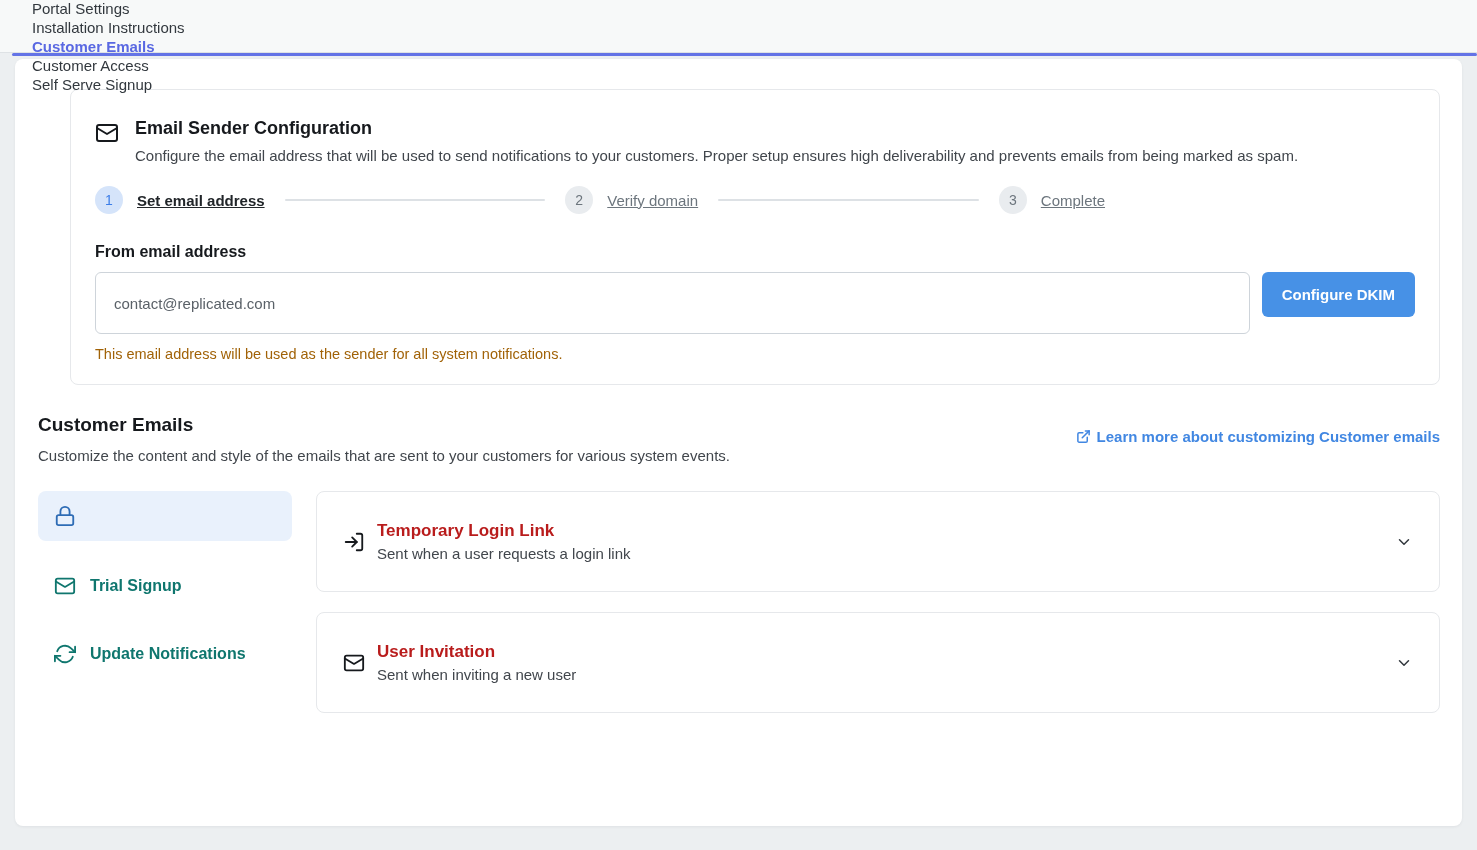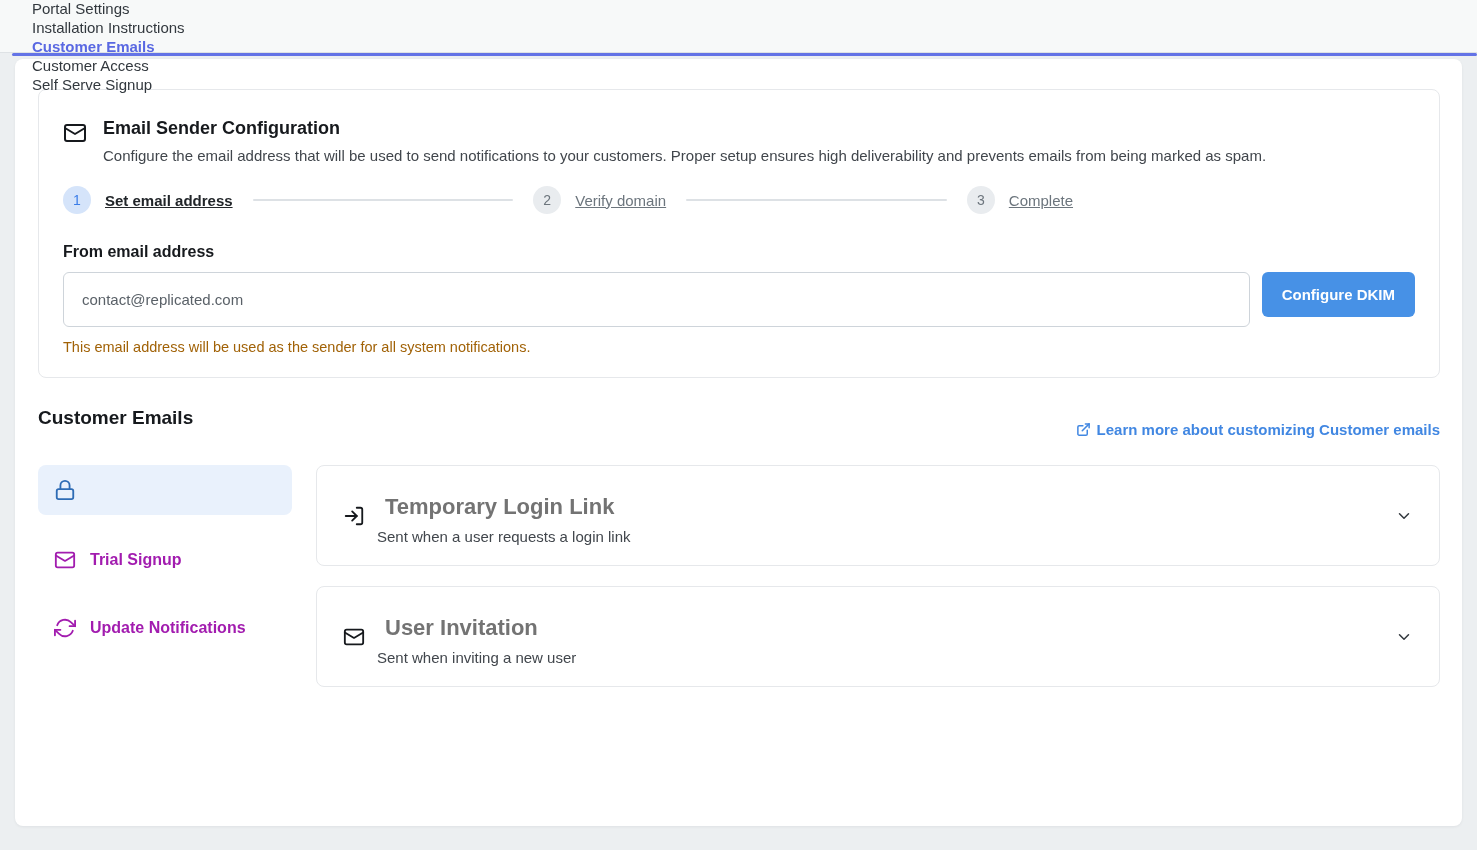--- a/index.html
+++ b/index.html
@@ -35,21 +35,21 @@
     margin: 6px 15px 0;
     background: #fff; border-radius: 8px;
     box-shadow: 0 1px 3px rgba(16,24,40,.06);
     padding: 30px 22px 16px 23px;
     height: 767px;
   }
 
   
   .sender-card {
     border: 1px solid #e6e8eb; border-radius: 8px;
-    padding: 28px 24px 22px; background: #fff;
+    padding: 28px 24px 22px; background: #fff; margin-left: 32px;
   }
   .sender-head { display: flex; gap: 16px; }
   .sender-head .head-icon svg { width: 24px; height: 24px; margin-top: 3px; color: #16191d; }
   .card-title { margin: 0; font-size: 18px; font-weight: 700; color: #16191d; }
   .card-desc { margin: 8px 0 0; font-size: 15px; color: #41464c; }
 
   .stepper { display: flex; align-items: center; margin-top: 22px; width: 1010px; max-width: 100%; }
   .step { display: flex; align-items: center; gap: 14px; white-space: nowrap; }
   .step-circle {
     width: 28px; height: 28px; border-radius: 50%;
@@ -57,21 +57,21 @@
     display: flex; align-items: center; justify-content: center;
   }
   .step-circle.active { background: #d5e4fa; color: #3b7de8; }
   .step-label { font-size: 15px; color: #6c757d; text-decoration: underline; }
   .step-label.dark { color: #212529; font-weight: 600; }
   .step-line { flex: 1; height: 2px; background: #dde1e5; margin: 0 20px; border-radius: 1px; }
 
   .from-label { display: block; margin-top: 29px; font-size: 16px; font-weight: 700; color: #16191d; }
   .email-row { display: flex; margin-top: 11px; gap: 12px; }
   .email-input {
-    flex: 1; height: 55px; border: 1px solid #ced4da; border-radius: 6px;
+    flex: 1; height: 62px; border: 1px solid #ced4da; border-radius: 6px;
     padding: 0 18px; font-size: 15px; color: #5a6168;
     font-family: inherit; background: #fff; outline: none;
   }
   .btn-primary {
     height: 45px; padding: 0 20px;
     background: #4791e6; color: #fff;
     border: none; border-radius: 6px;
     font-size: 15px; font-weight: 700; font-family: inherit;
     cursor: pointer; white-space: nowrap;
   }
@@ -87,36 +87,36 @@
     text-decoration: none; margin-top: 14px; cursor: pointer; white-space: nowrap;
   }
   .learn-link svg { width: 15px; height: 15px; }
 
   
   .content-row { display: flex; margin-top: 27px; gap: 24px; align-items: flex-start; }
   .cat-list { width: 254px; flex-shrink: 0; }
   .cat {
     display: flex; align-items: center; gap: 14px;
     padding: 11px 16px; border-radius: 8px;
-    font-size: 16px; font-weight: 600; color: #a21caf;
+    font-size: 16px; font-weight: 600; color: #0f766e;
     cursor: pointer; margin-top: 22px; line-height: 1.5;
   }
   .cat:first-child { margin-top: 0; }
   .cat.active { background: #e9f1fc; color: #2e6cb5; padding: 14px 16px; }
   .cat svg { width: 22px; height: 22px; flex-shrink: 0; }
 
   .email-list { flex: 1; display: flex; flex-direction: column; gap: 20px; }
   .email-card {
     display: flex; align-items: center; gap: 12px;
     height: 101px; border: 1px solid #e6e8eb; border-radius: 8px;
     padding: 0 26px; background: #fff; cursor: pointer;
   }
   .email-card .lead-icon { display: flex; }
   .email-card .lead-icon svg { width: 22px; height: 22px; color: #16191d; }
-  .email-title { margin: 8px; font-size: 22px; font-weight: 700; color: #737373; }
+  .email-title { margin: 0; font-size: 17px; font-weight: 700; color: #b91c1c; }
   .email-sub { margin: 4px 0 0; font-size: 15px; color: #41464c; }
   .chev { margin-left: auto; display: flex; }
   .chev svg { width: 18px; height: 18px; color: #32383e; }
 </style>
 </head>
 <body>
 
 <div>
 
   <nav class="tabbar">
@@ -164,20 +164,21 @@
       <div class="email-row">
         <input class="email-input" type="text" value="contact@replicated.com" style="">
         <button class="btn-primary">Configure DKIM</button>
       </div>
       <p class="helper">This email address will be used as the sender for all system notifications.</p>
     </section>
 
     <div class="section-head">
       <div>
         <h2 class="section-title">Customer Emails</h2>
+        <p class="section-desc">Customize the content and style of the emails that are sent to your customers for various system events.</p>
       </div>
       <a class="learn-link">
         <span style="display:flex;">
           <svg viewBox="0 0 24 24" fill="none" stroke="currentColor" stroke-width="2.4" stroke-linecap="round" stroke-linejoin="round">
               <path d="M18 13v6a2 2 0 0 1-2 2H5a2 2 0 0 1-2-2V8a2 2 0 0 1 2-2h6"></path>
               <polyline points="15 3 21 3 21 9"></polyline>
               <line x1="10" y1="14" x2="21" y2="3"></line>
             </svg>
         </span>
         <span>Learn more about customizing Customer emails</span>

